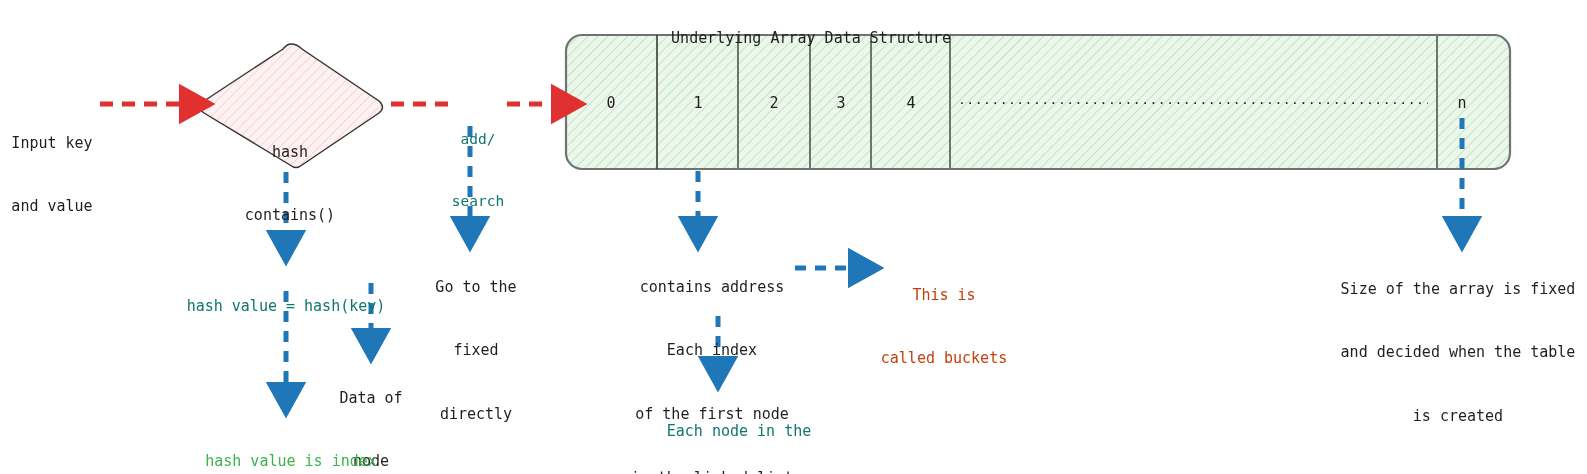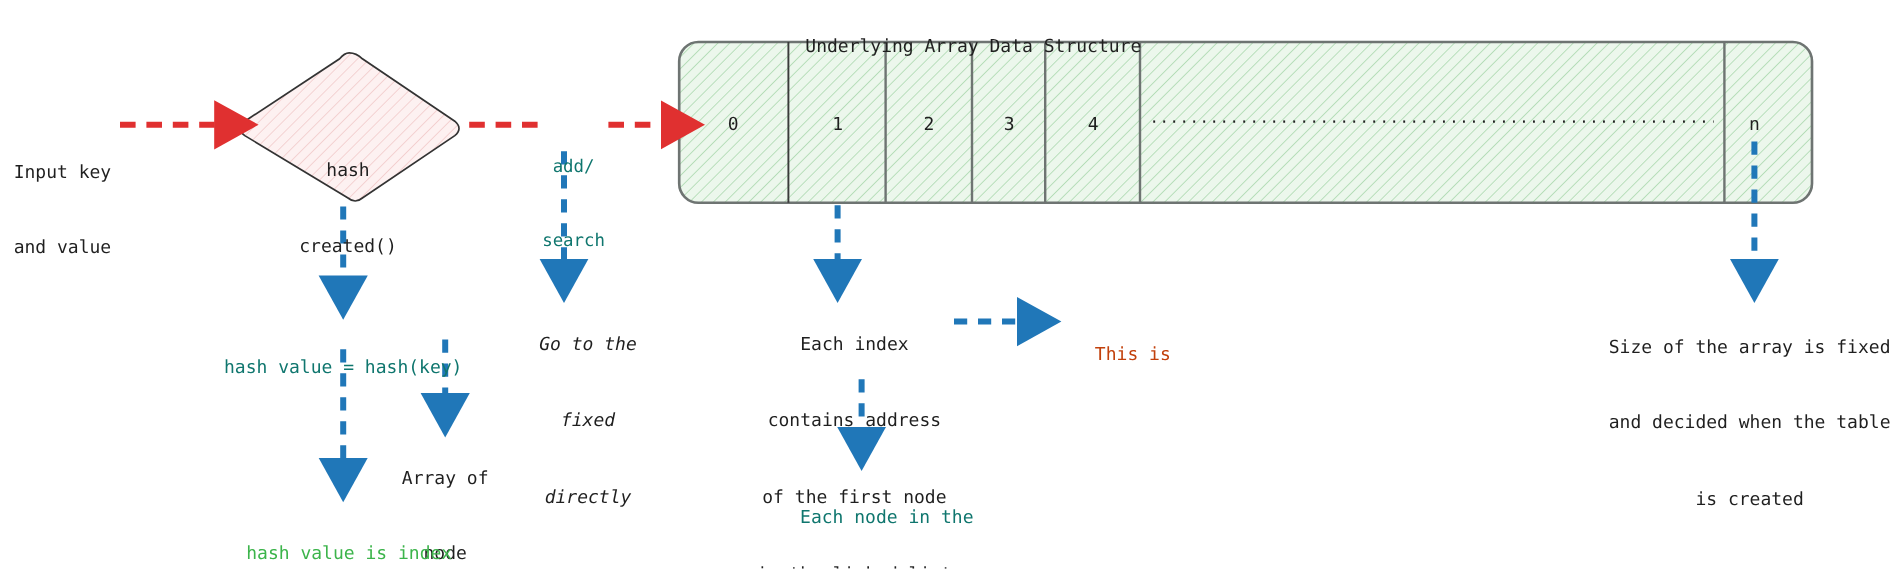--- a/index.html
+++ b/index.html
@@ -114,67 +114,68 @@
 
   <div class="lbl sz-15 c-dark" style="left:793px; top:7px; width:400px; margin-left:-200px;">
     <span>Underlying Array Data Structure</span>
   </div>
 
   <div class="lbl sz-15 c-dark" style="left:52px; top:90px; width:130px; margin-left:-65px;">
     <div>Input key</div>
     <div>and value</div>
   </div>
 
-  <div class="lbl sz-15 c-dark" style="left:290px; top:89px; width:160px; margin-left:-80px;">
+  <div class="lbl sz-15 c-dark" style="left:290px; top:99px; width:160px; margin-left:-80px;">
     <div>hash</div>
-    <div>created()</div>
+    <div>contains()</div>
   </div>
 
   <div class="lbl sz-14 c-red" style="left:478px; top:88px; width:120px; margin-left:-60px;">
     <div>add/</div>
     <div>search</div>
   </div>
 
   <div class="lbl sz-15 c-red" style="left:286px; top:253px; width:300px; margin-left:-150px;">
     <div>hash value = hash(key)</div>
   </div>
 
   <div class="lbl sz-15 c-dark" style="left:371px; top:345px; width:140px; margin-left:-70px;">
-    <div>Array of</div>
+    <div>Data of</div>
     <div>node</div>
   </div>
 
   <div class="lbl sz-15 c-green" style="left:291px; top:408px; width:260px; margin-left:-130px;">
     <div>hash value is index</div>
     
   </div>
 
-  <div class="lbl sz-15 c-dark" style="left:490px; top:234px; width:170px; margin-left:-85px;font-style:italic;">
+  <div class="lbl sz-15 c-dark" style="left:476px; top:234px; width:170px; margin-left:-85px;">
     <div>Go to the</div>
     <div>fixed</div>
     <div>directly</div>
   </div>
 
   <div class="lbl sz-15 c-dark" style="left:611px; top:93px; width:60px; margin-left:-30px;">0</div>
   <div class="lbl sz-15 c-dark" style="left:698px; top:93px; width:60px; margin-left:-30px;">1</div>
   <div class="lbl sz-15 c-dark" style="left:774px; top:93px; width:60px; margin-left:-30px;">2</div>
   <div class="lbl sz-15 c-dark" style="left:841px; top:93px; width:60px; margin-left:-30px;">3</div>
   <div class="lbl sz-15 c-dark" style="left:911px; top:93px; width:60px; margin-left:-30px;">4</div>
   <div class="lbl c-dark" style="left:1193px; top:94px; width:470px; margin-left:-235px; font-size:13px; letter-spacing:0.5px; overflow:hidden;">······························································</div>
   <div class="lbl sz-15 c-dark" style="left:1462px; top:93px; width:60px; margin-left:-30px;">n</div>
 
   <div class="lbl sz-15 c-dark" style="left:712px; top:234px; width:230px; margin-left:-115px;">
+    <div>contains address</div>
     <div>Each index</div>
-    <div>contains address</div>
     <div>of the first node</div>
     <div>in the linked list</div>
   </div>
 
   <div class="lbl sz-15 c-orange" style="left:944px; top:242px; width:220px; margin-left:-110px;">
     <div>This is</div>
+    <div>called buckets</div>
   </div>
 
   <div class="lbl sz-15 c-red" style="left:739px; top:378px; width:290px; margin-left:-145px;">
     <div>Each node in the</div>
     
     
     
   </div>
 
   <div class="lbl sz-15 c-dark" style="left:1458px; top:236px; width:290px; margin-left:-145px;">

